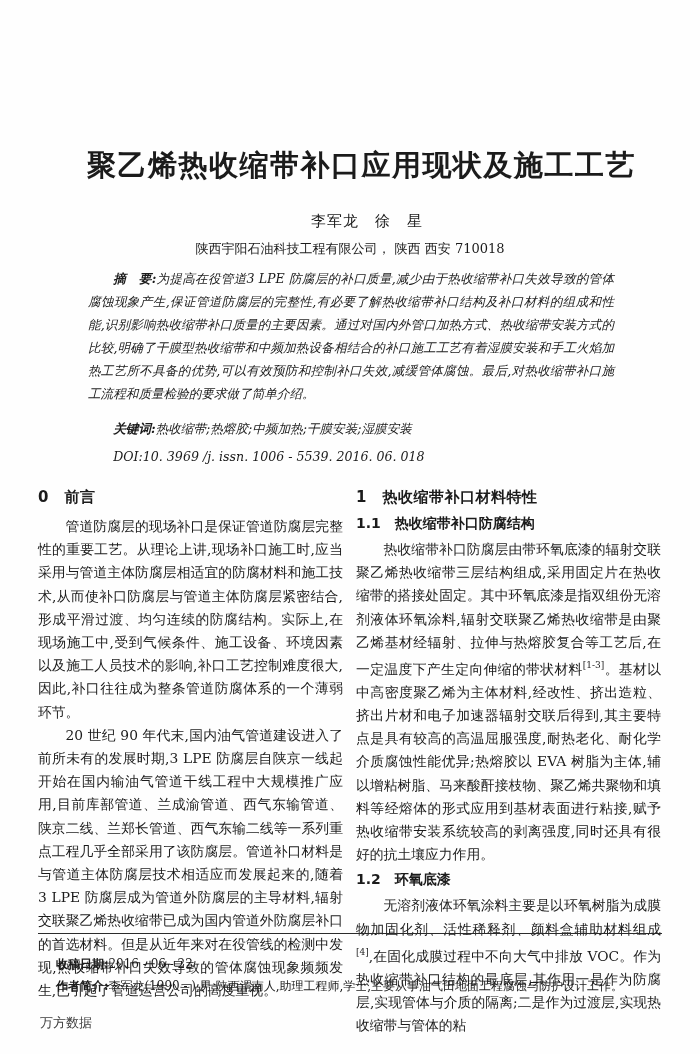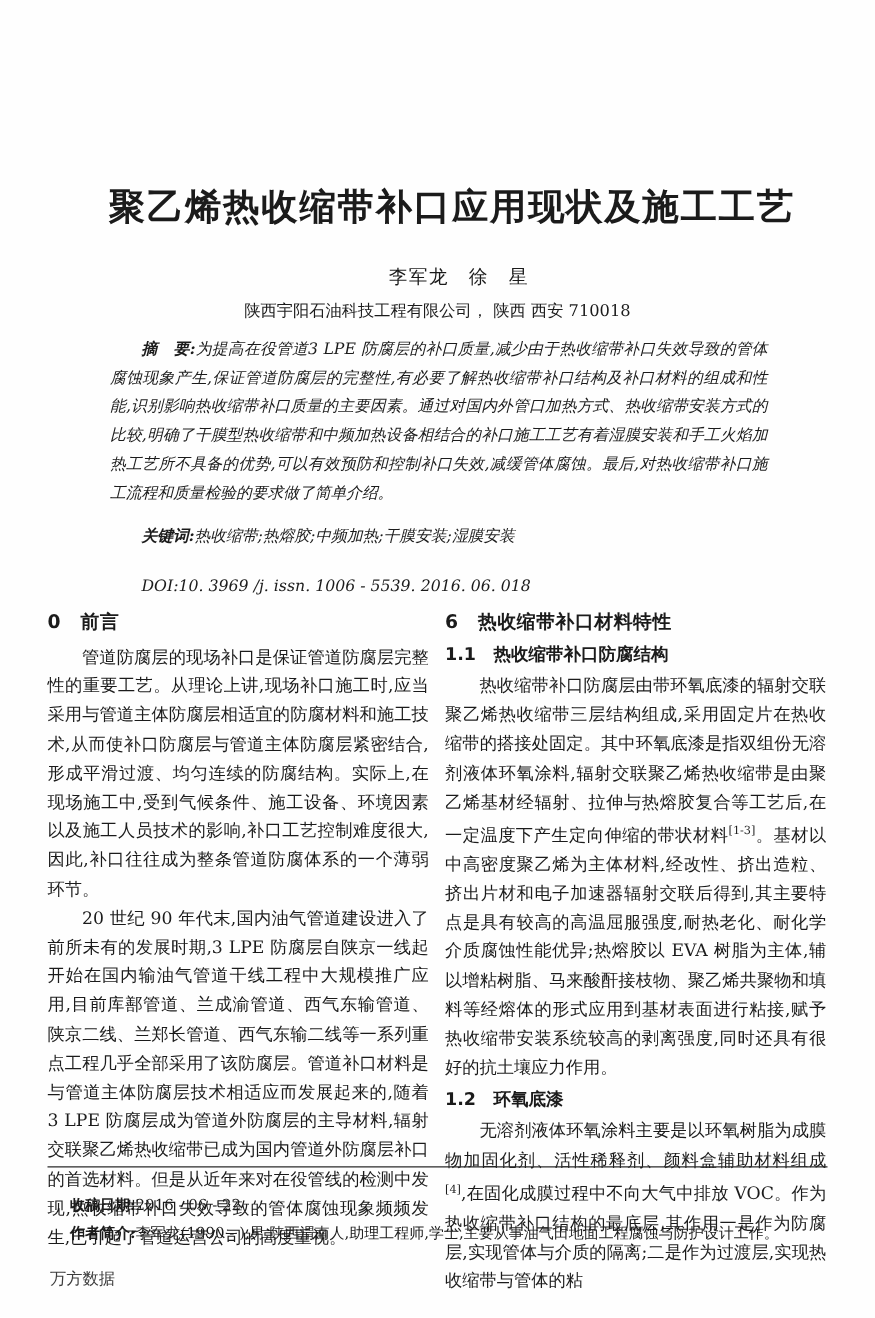--- a/index.html
+++ b/index.html
@@ -20,21 +20,21 @@
   
   .title { position:absolute; top:146px; left:0; width:700px; text-align:center;
            font-size:29px; font-weight:bold; letter-spacing:1.5px;padding-left:23px; }
   .authors { position:absolute; top:212px; left:0; width:700px; text-align:center; font-size:15px; letter-spacing:1px;padding-left:34px; }
   .affiliation { position:absolute; top:240px; left:0; width:700px; text-align:center; font-size:13px; }
   
   .abstract-block { position:absolute; top:267px; left:88px; width:526px;font-style:italic; }
   .abstract-block p { font-size:12.6px; line-height:23px; text-align:justify; }
   .abs-p { text-indent:2em; }
   .kw-p { text-indent:2em; margin-top:12px; }
-  .doi-p { text-indent:2em; margin-top:17px; }
+  .doi-p { text-indent:2em; margin-top:5px; }
   .b { font-weight:bold; }
   
   .columns { position:absolute; top:487px; left:38px; width:624px; display:flex; gap:13px; }
   .col { width:305px; }
   .sec-h1 { font-size:15px; font-weight:bold; font-family:"DejaVu Sans","Liberation Sans",sans-serif;
             letter-spacing:0.5px; margin:1px 0 8px 0; }
   .sec-h2 { font-size:14px; font-weight:bold; font-family:"DejaVu Sans","Liberation Sans",sans-serif;
             margin:5px 0 5px 0; }
   .col p { font-size:13.8px; line-height:23.2px; text-align:justify; text-indent:2em; }
   sup { font-size:9px; }
@@ -60,21 +60,21 @@
     <p class="doi-p">DOI:10. 3969 /j. issn. 1006 - 5539. 2016. 06. 018</p>
   </div>
 
   <div class="columns">
     <div class="col">
       <h2 class="sec-h1">0　前言</h2>
       <p>管道防腐层的现场补口是保证管道防腐层完整性的重要工艺。从理论上讲,现场补口施工时,应当采用与管道主体防腐层相适宜的防腐材料和施工技术,从而使补口防腐层与管道主体防腐层紧密结合,形成平滑过渡、均匀连续的防腐结构。实际上,在现场施工中,受到气候条件、施工设备、环境因素以及施工人员技术的影响,补口工艺控制难度很大,因此,补口往往成为整条管道防腐体系的一个薄弱环节。</p>
       <p>20 世纪 90 年代末,国内油气管道建设进入了前所未有的发展时期,3 LPE 防腐层自陕京一线起开始在国内输油气管道干线工程中大规模推广应用,目前库鄯管道、兰成渝管道、西气东输管道、陕京二线、兰郑长管道、西气东输二线等一系列重点工程几乎全部采用了该防腐层。管道补口材料是与管道主体防腐层技术相适应而发展起来的,随着 3 LPE 防腐层成为管道外防腐层的主导材料,辐射交联聚乙烯热收缩带已成为国内管道外防腐层补口的首选材料。但是从近年来对在役管线的检测中发现,热收缩带补口失效导致的管体腐蚀现象频频发生,已引起了管道运营公司的高度重视。</p>
     </div>
     <div class="col">
-      <h2 class="sec-h1">6　热收缩带补口材料特性</h2>
+      <h2 class="sec-h1">1　热收缩带补口材料特性</h2>
       <h3 class="sec-h2">1.1　热收缩带补口防腐结构</h3>
       <p><span>热收缩带补口防腐层由带环氧底漆的辐射交联聚乙烯热收缩带三层结构组成,采用固定片在热收缩带的搭接处固定。其中环氧底漆是指双组份无溶剂液体环氧涂料,辐射交联聚乙烯热收缩带是由聚乙烯基材经辐射、拉伸与热熔胶复合等工艺后,在一定温度下产生定向伸缩的带状材料</span><sup>[1-3]</sup><span>。基材以中高密度聚乙烯为主体材料,经改性、挤出造粒、挤出片材和电子加速器辐射交联后得到,其主要特点是具有较高的高温屈服强度,耐热老化、耐化学介质腐蚀性能优异;热熔胶以 EVA 树脂为主体,辅以增粘树脂、马来酸酐接枝物、聚乙烯共聚物和填料等经熔体的形式应用到基材表面进行粘接,赋予热收缩带安装系统较高的剥离强度,同时还具有很好的抗土壤应力作用。</span></p>
       <h3 class="sec-h2">1.2　环氧底漆</h3>
       <p><span>无溶剂液体环氧涂料主要是以环氧树脂为成膜物加固化剂、活性稀释剂、颜料盒辅助材料组成</span><sup>[4]</sup><span>,在固化成膜过程中不向大气中排放 VOC。作为热收缩带补口结构的最底层,其作用一是作为防腐层,实现管体与介质的隔离;二是作为过渡层,实现热收缩带与管体的粘</span></p>
     </div>
   </div>
 
   <div class="foot-rule"></div>
   <div class="footnotes">
     <div><span class="b">收稿日期:</span><span>2016 - 06 - 22</span></div>

